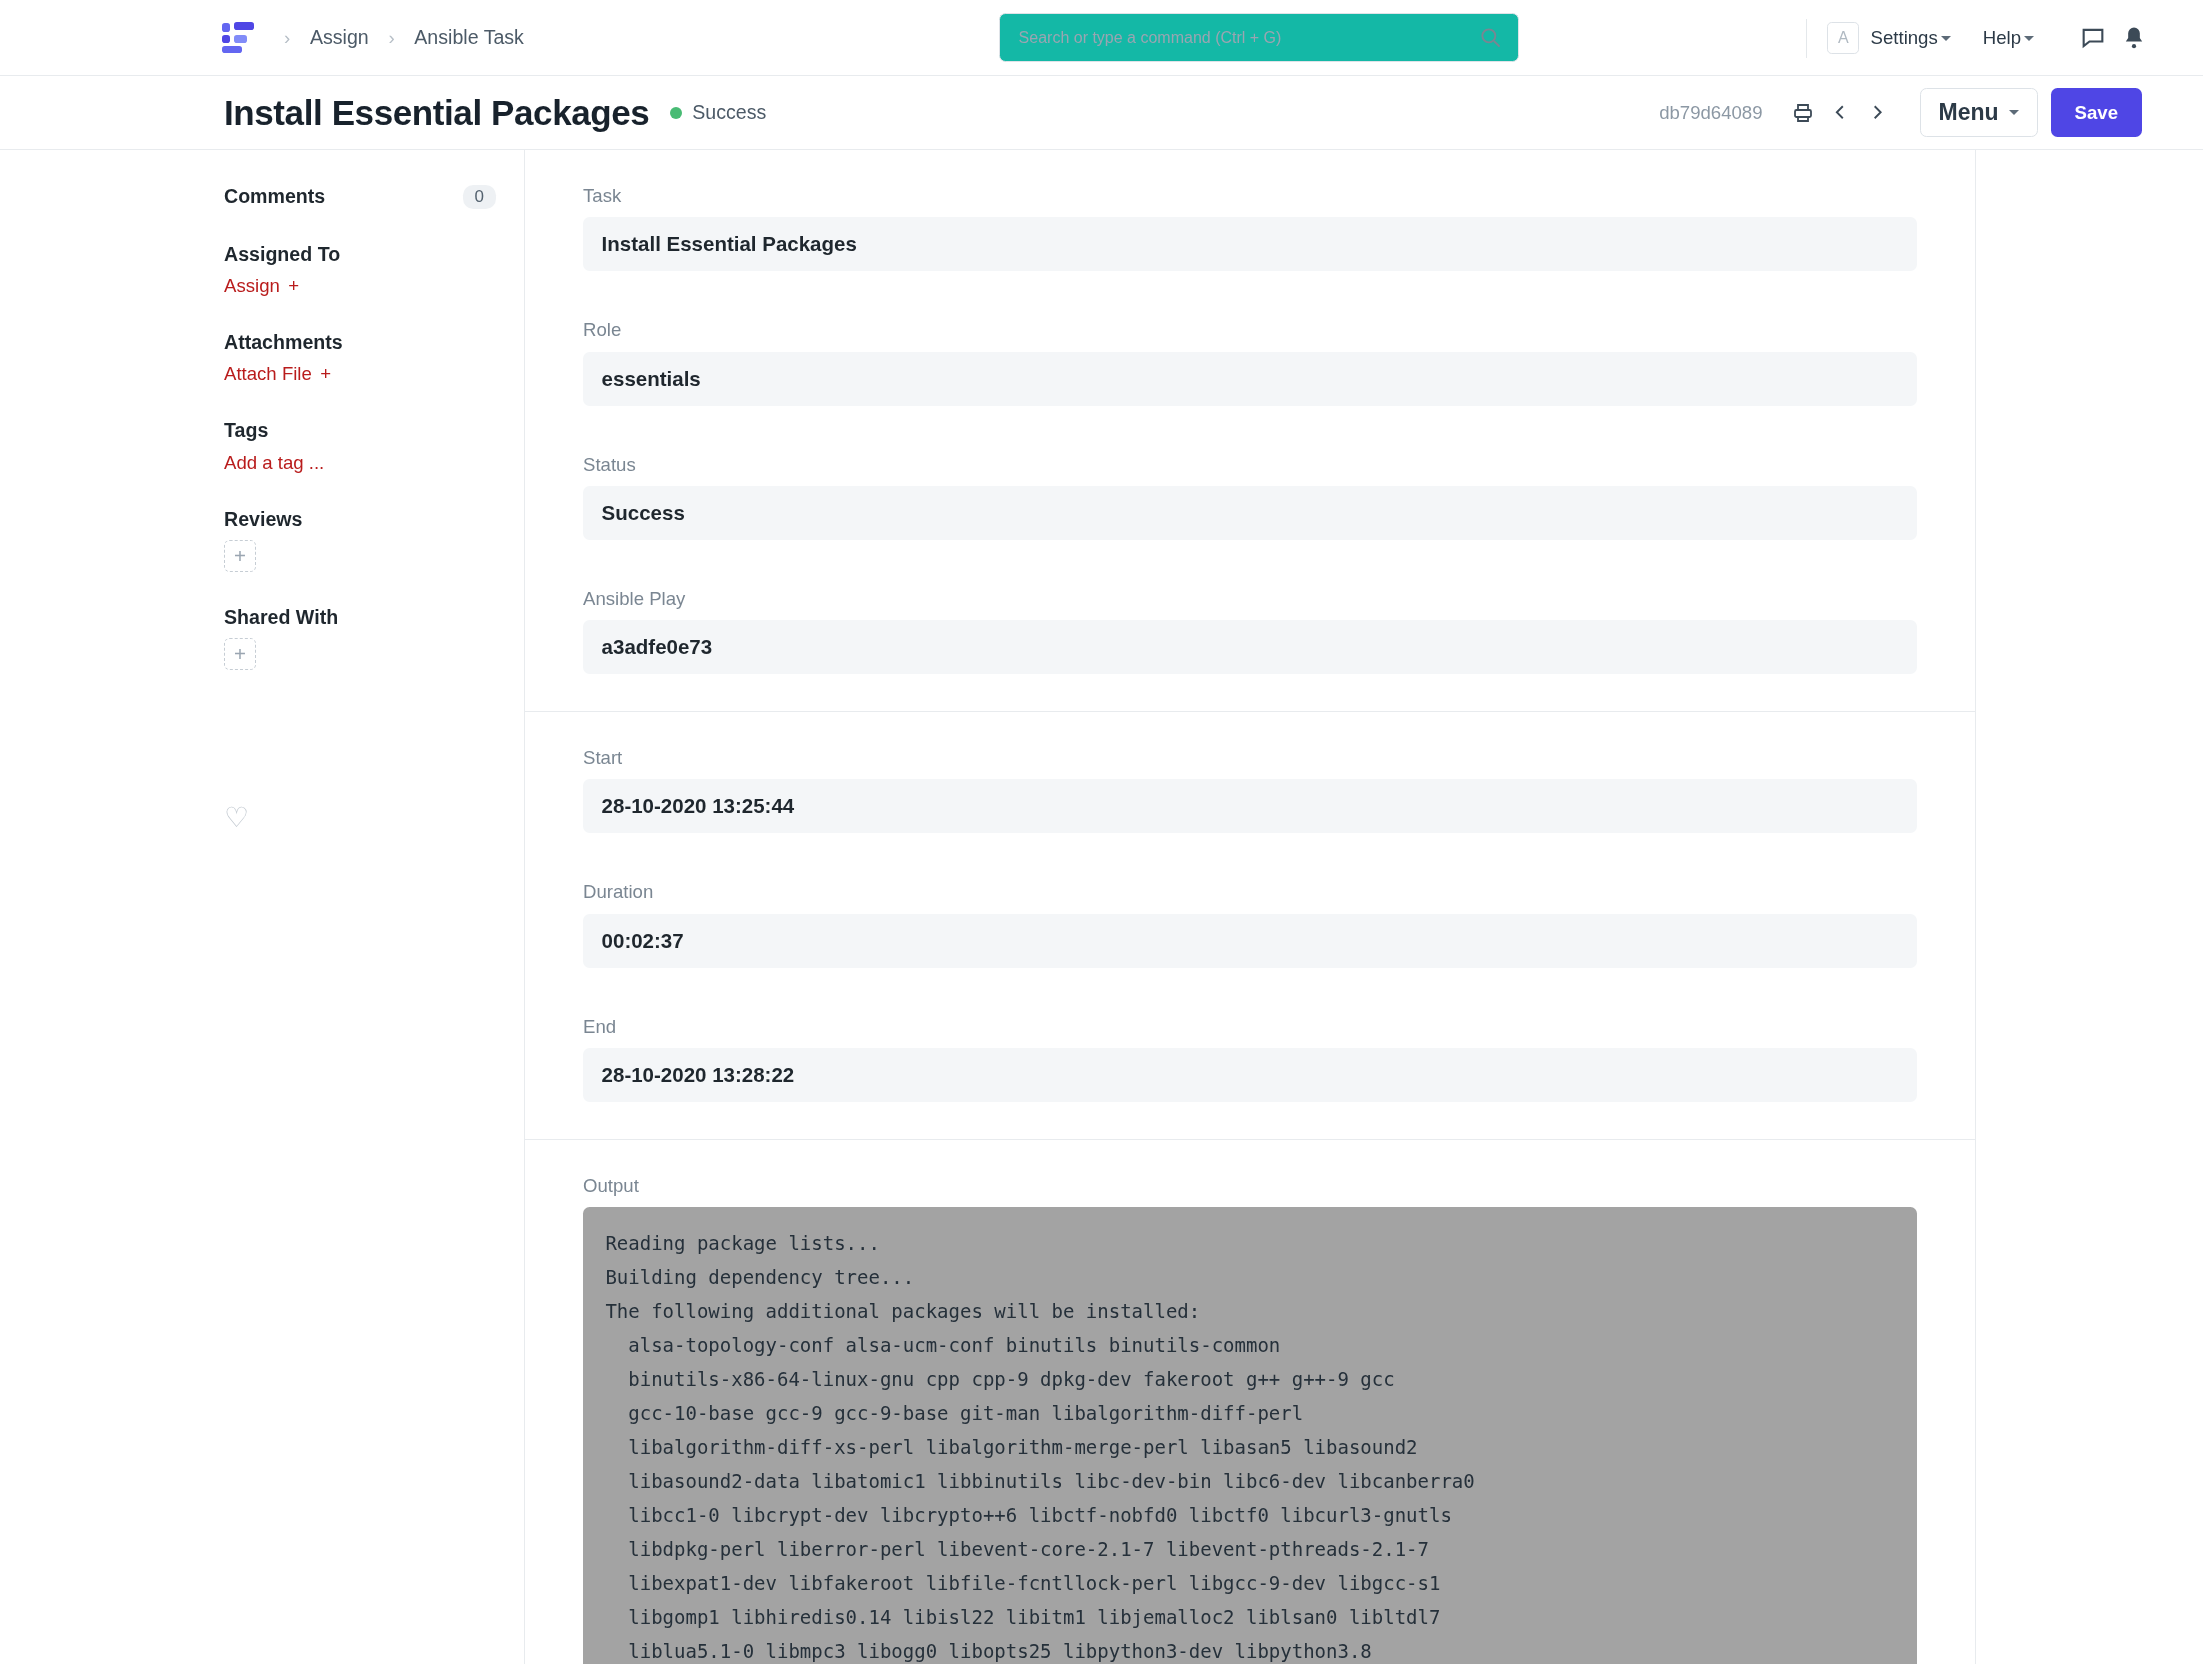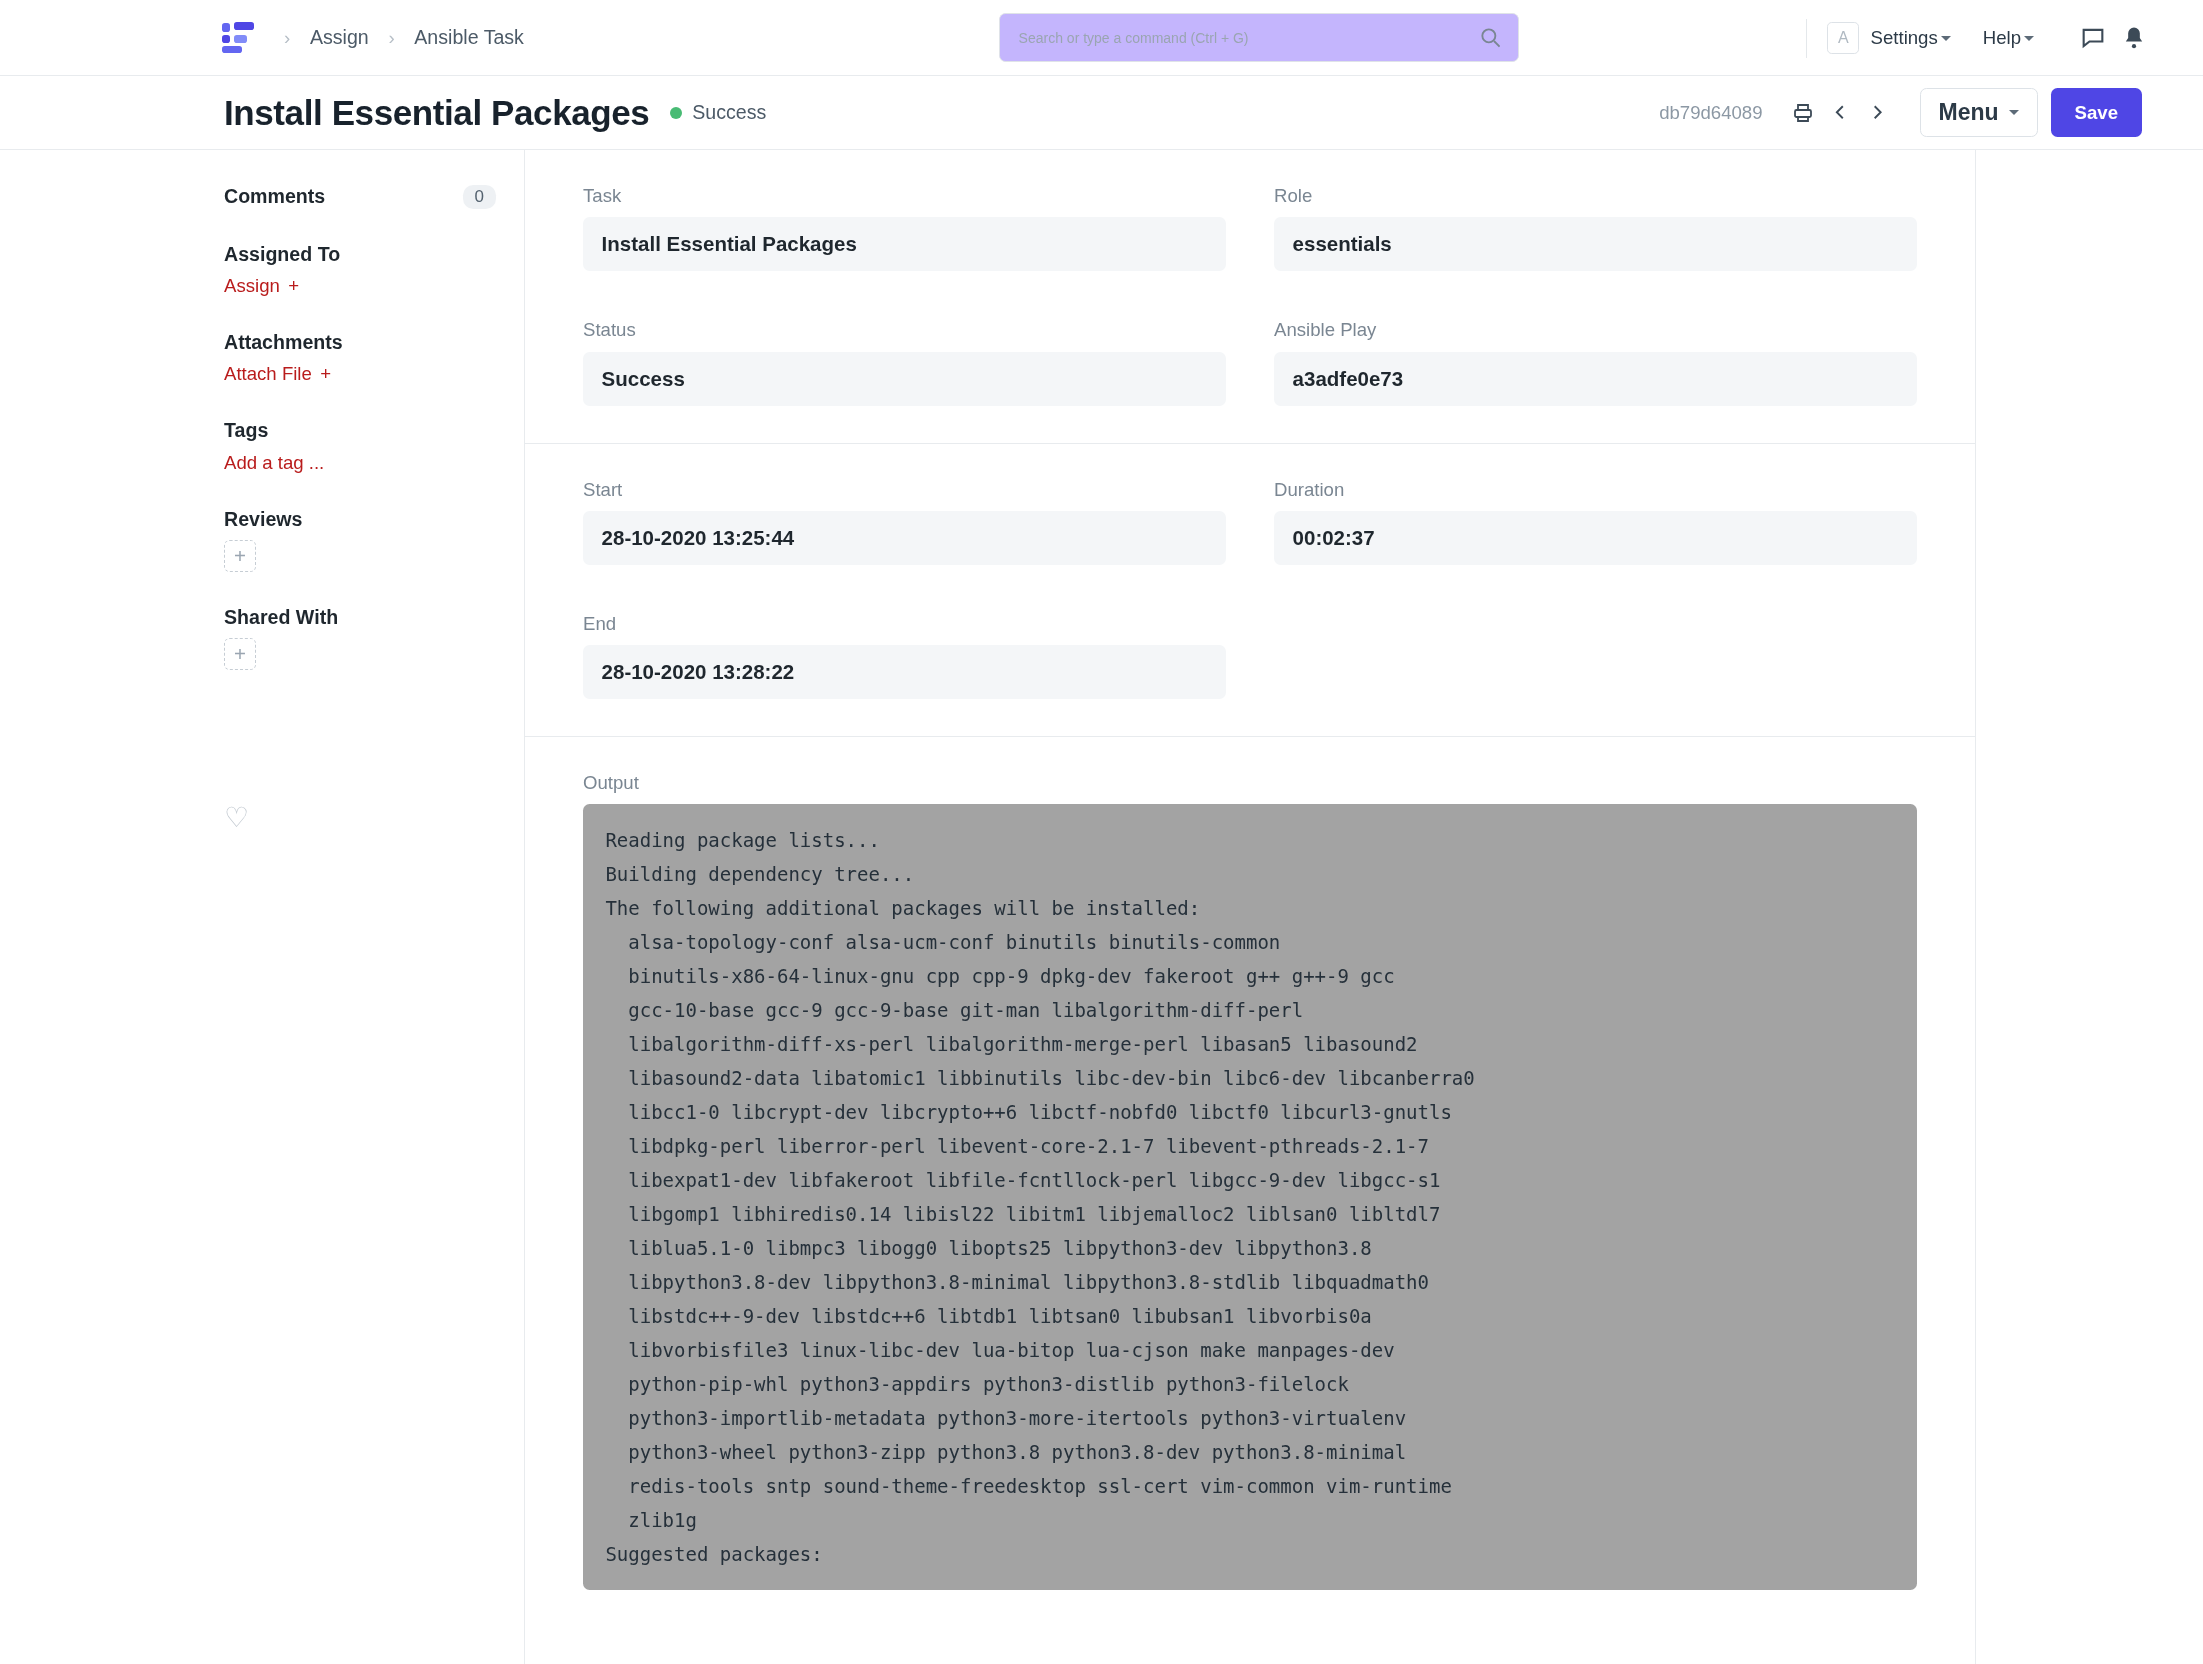--- a/index.html
+++ b/index.html
@@ -54,24 +54,24 @@
     top: 13px;
     width: 520px;
     height: 49px;
   }
   .search-input {
     width: 100%;
     height: 100%;
     border: 0.9px solid #dfe3e8;
     border-radius: 6.5px;
     padding: 0 48px 0 18.6px;
-    font-size: 14px;
+    font-size: 16px;
     color: #42515e;
     font-family: "Liberation Sans", sans-serif;
-    background: #c4b5fd;
+    background: #14b8a6;
   }
   .search-input::placeholder { color: #9aa5b1; }
   .search-icon {
     position: absolute;
     right: 18.6px;
     top: 14px;
     width: 20.5px;
     height: 20.5px;
   }
   .search-icon svg { display:block; }
@@ -255,21 +255,21 @@
     border-left: 0.9px solid #e8ebee;
     border-right: 0.9px solid #e8ebee;
     max-width: 1452px;
   }
   .section {
     padding: 35px 58px 37px 58px;
     border-bottom: 0.9px solid #e8ebee;
   }
   .grid2 {
     display: grid;
-    grid-template-columns: 1fr 1fr;
+    grid-template-columns: 1fr;
     column-gap: 54px;
     row-gap: 22.4px;
     gap: 48px;
   }
   .field-label {
     font-size: 18.6px;
     color: #7a8692;
     margin-bottom: 10.3px;
   }
   .field-value {

